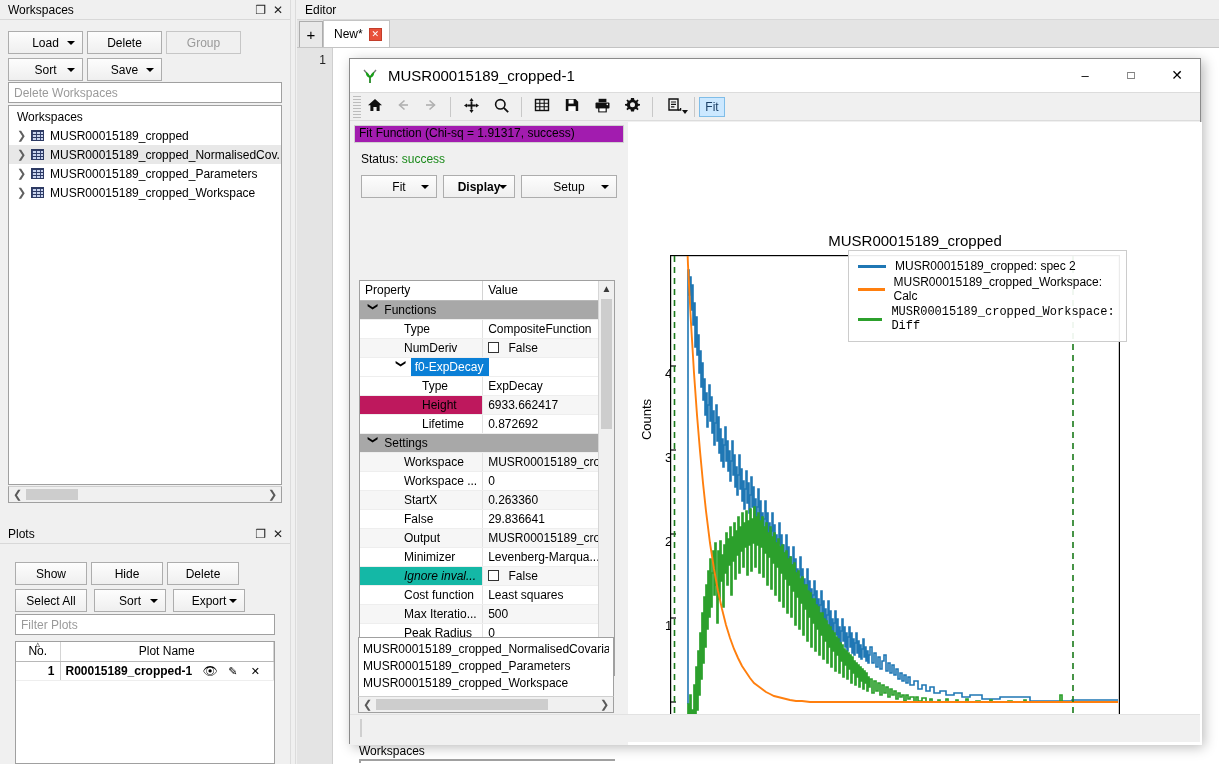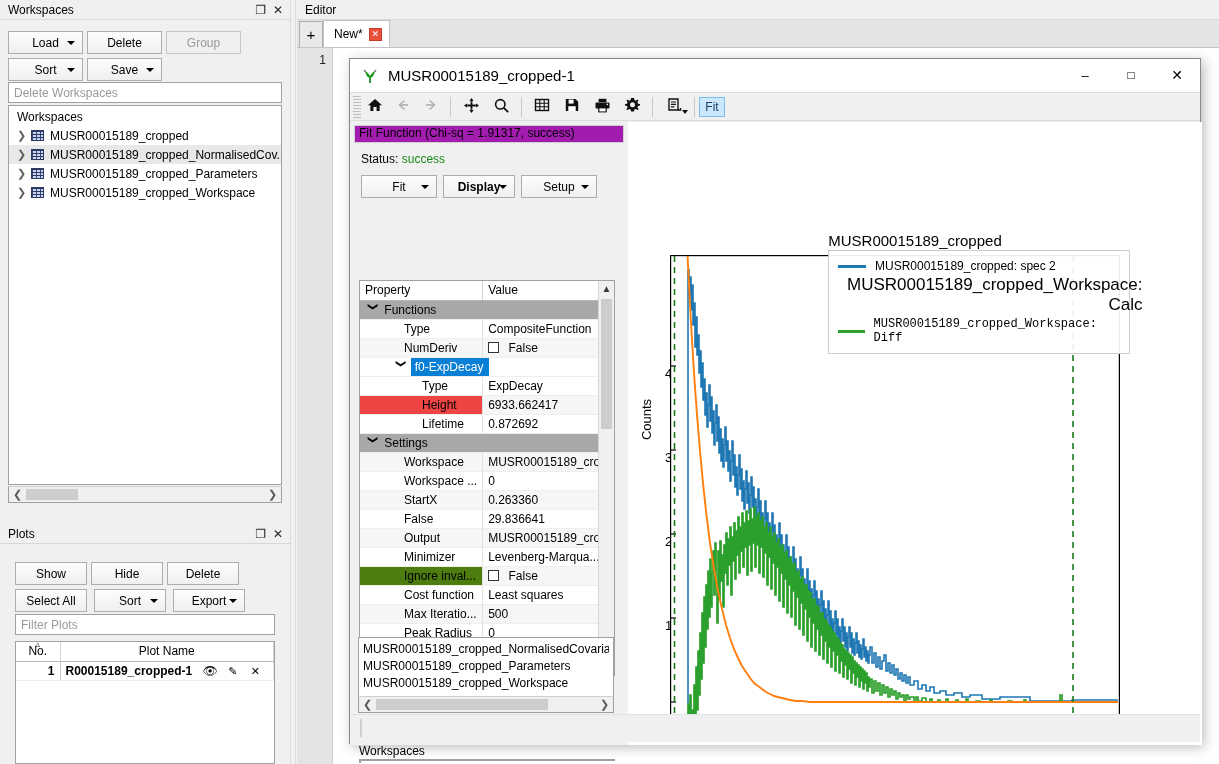--- a/index.html
+++ b/index.html
@@ -436,21 +436,21 @@
 
       <div style="display:flex;gap:6px;margin:9px 0 0 11px;">
         <div class="btn" style="width:76px;">
           <span>Fit</span>
           <i class="caret"></i>
         </div>
         <div class="btn" style="width:72px;font-weight:bold;">
           <span>Display</span>
           <i class="caret"></i>
         </div>
-        <div class="btn" style="width:76px;">
+        <div class="btn" style="width:96px;">
           <span>Setup</span>
           <i class="caret"></i>
         </div>
       </div>
 
       <div class="listbox" style="position:absolute;left:9px;top:158px;width:256px;height:396px;">
         <div style="position:absolute;left:0;top:0;right:16px;bottom:0;overflow:hidden;">
           <table class="grid">
             <tbody>
                 <tr>
@@ -485,21 +485,21 @@
                 <span style="display:inline-block;width:30px;"></span>
                 <span style="display: inline-block; width: 16px; font-size: 10px; transform: rotate(90deg);">❯</span>
                 <span style="display:inline-block;background:#0a7fd6;color:#fff;padding:2px 6px 2px 4px;margin-left:-2px;">f0-ExpDecay</span>
               </td>
             </tr>
             <tr>
               <td style="padding-left:62px;">Type</td>
               <td>ExpDecay</td>
             </tr>
             <tr>
-              <td style="padding-left:62px;background:#ef4444;">Height</td>
+              <td style="padding-left:62px;background:#be185d;">Height</td>
               <td style="background:#f6f6f6;">6933.662417</td>
             </tr>
             <tr>
               <td style="padding-left:62px;">Lifetime</td>
               <td>0.872692</td>
             </tr>
 
             <tr>
               <td colspan="2" style="background:#a8a8a8;border-right:none;">
                 <span style="display: inline-block; width: 16px; color: rgb(0, 0, 0); font-size: 10px; transform: rotate(90deg);">❯</span>
@@ -524,21 +524,21 @@
             </tr>
             <tr>
               <td style="padding-left:44px;background:#f6f6f6;">Output</td>
               <td style="background:#f6f6f6;">MUSR00015189_cro...</td>
             </tr>
             <tr>
               <td style="padding-left:44px;">Minimizer</td>
               <td>Levenberg-Marqua...</td>
             </tr>
             <tr>
-              <td style="padding-left:44px;background:#4d7c0f;">Ignore inval...</td>
+              <td style="padding-left:44px;background:#14b8a6;font-style:italic;">Ignore inval...</td>
               <td style="background:#f6f6f6;">
                 <span style="display:inline-block;width:11px;height:11px;border:1px solid #333;background:#fff;vertical-align:-1px;"></span>
                 <span style="margin-left:6px;">False</span>
               </td>
             </tr>
             <tr>
               <td style="padding-left:44px;">Cost function</td>
               <td>Least squares</td>
             </tr>
             <tr>
@@ -738,28 +738,28 @@
             L 40,288 L 44,314 L 48,336 L 52,354 L 56,370 L 60,383 L 64,394 L 68,403 L 72,411
             L 76,417 L 80,423 L 84,428 L 88,431 L 92,434 L 96,437 L 100,439 L 104,441 L 108,442
             L 112,443 L 116,444 L 120,445 L 126,446 L 132,446 L 140,447 L 160,447 L 200,447
             L 260,447 L 340,447 L 410,447 L 448,447"></path>
 
           <line x1="4.5" y1="1" x2="4.5" y2="466" stroke="#1a7a1a" stroke-width="1.6" stroke-dasharray="6 5"></line>
           <line x1="403" y1="1" x2="403" y2="466" stroke="#1a7a1a" stroke-width="1.6" stroke-dasharray="6 5"></line>
         </g>
       </svg>
 
-      <div style="position:absolute;left:200px;top:128px;width:302px;border:1px solid #cccccc;background:rgba(255,255,255,0.92);padding:6px 9px;">
+      <div style="position:absolute;left:220px;top:128px;width:279px;border:1px solid #cccccc;background:rgba(255,255,255,0.92);padding:6px 9px;">
         <div style="display:flex;align-items:center;margin:2px 0;">
           <span style="display:inline-block;width:28px;height:3px;background:#1f77b4;margin-right:9px;"></span>
           <span style="font-size:12px;">MUSR00015189_cropped: spec 2</span>
         </div>
         <div style="display:flex;align-items:center;margin:2px 0;">
           <span style="display:inline-block;width:28px;height:3px;background:#ff7f0e;margin-right:9px;"></span>
-          <span style="font-size:17px;text-align:right;">MUSR00015189_cropped_Workspace: Calc</span>
+          <span style="font-size:12px;">MUSR00015189_cropped_Workspace: Calc</span>
         </div>
         <div style="display:flex;align-items:center;margin:2px 0;">
           <span style="display:inline-block;width:28px;height:3px;background:#2ca02c;margin-right:9px;"></span>
           <span style="font-size:12px;font-family:Liberation Mono, monospace;">MUSR00015189_cropped_Workspace: Diff</span>
         </div>
       </div>
     </div>
   </div>
 
   <div class="listbox" style="position:absolute;left:9px;top:702px;width:0;height:0;overflow:hidden;"></div>

